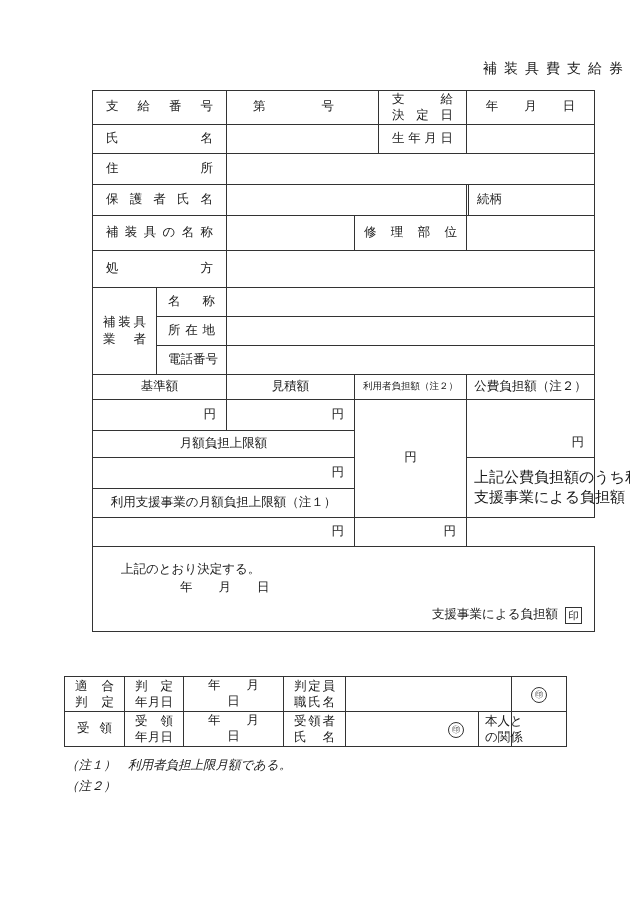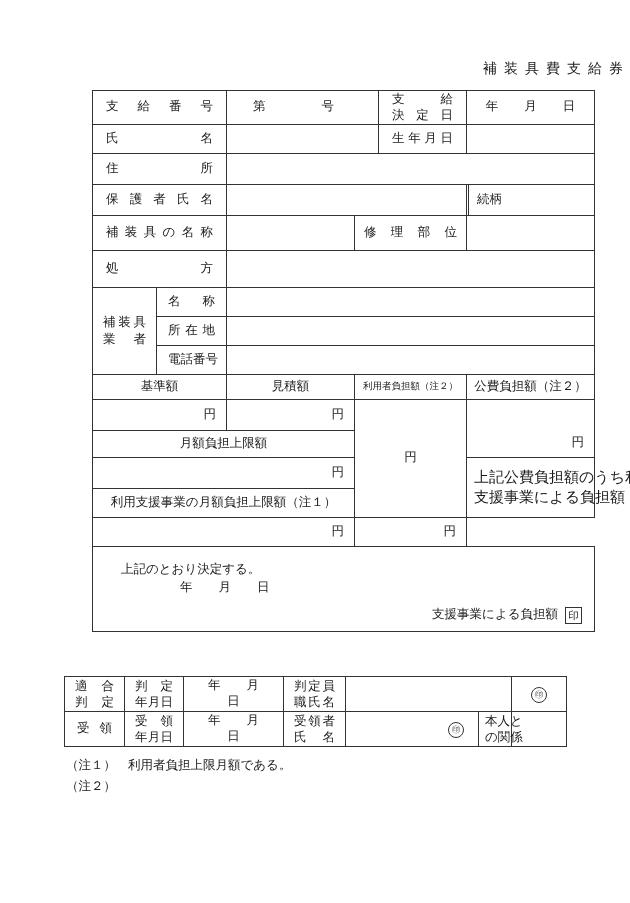--- a/index.html
+++ b/index.html
@@ -91,21 +91,21 @@
     position:absolute;left:64px;top:676px;width:502px;
   }
   .bt td{height:34px;}
   .seal-right{text-align:right;padding-right:14px;}
 
   
   .notes{
     position:absolute;left:66px;top:756px;width:520px;
     font-size:12.5px;line-height:1.55;
   }
-  .note-row{display:flex;margin-bottom:2px;}
+  .note-row{display:flex;margin-bottom:2px;font-style:italic;}
   .note-label{width:62px;flex:none;}
   .note-body{flex:1;}
 </style>
 </head>
 <body>
 
 <div class="page">
 
   <div class="doc-title">補装具費支給券</div>
 

